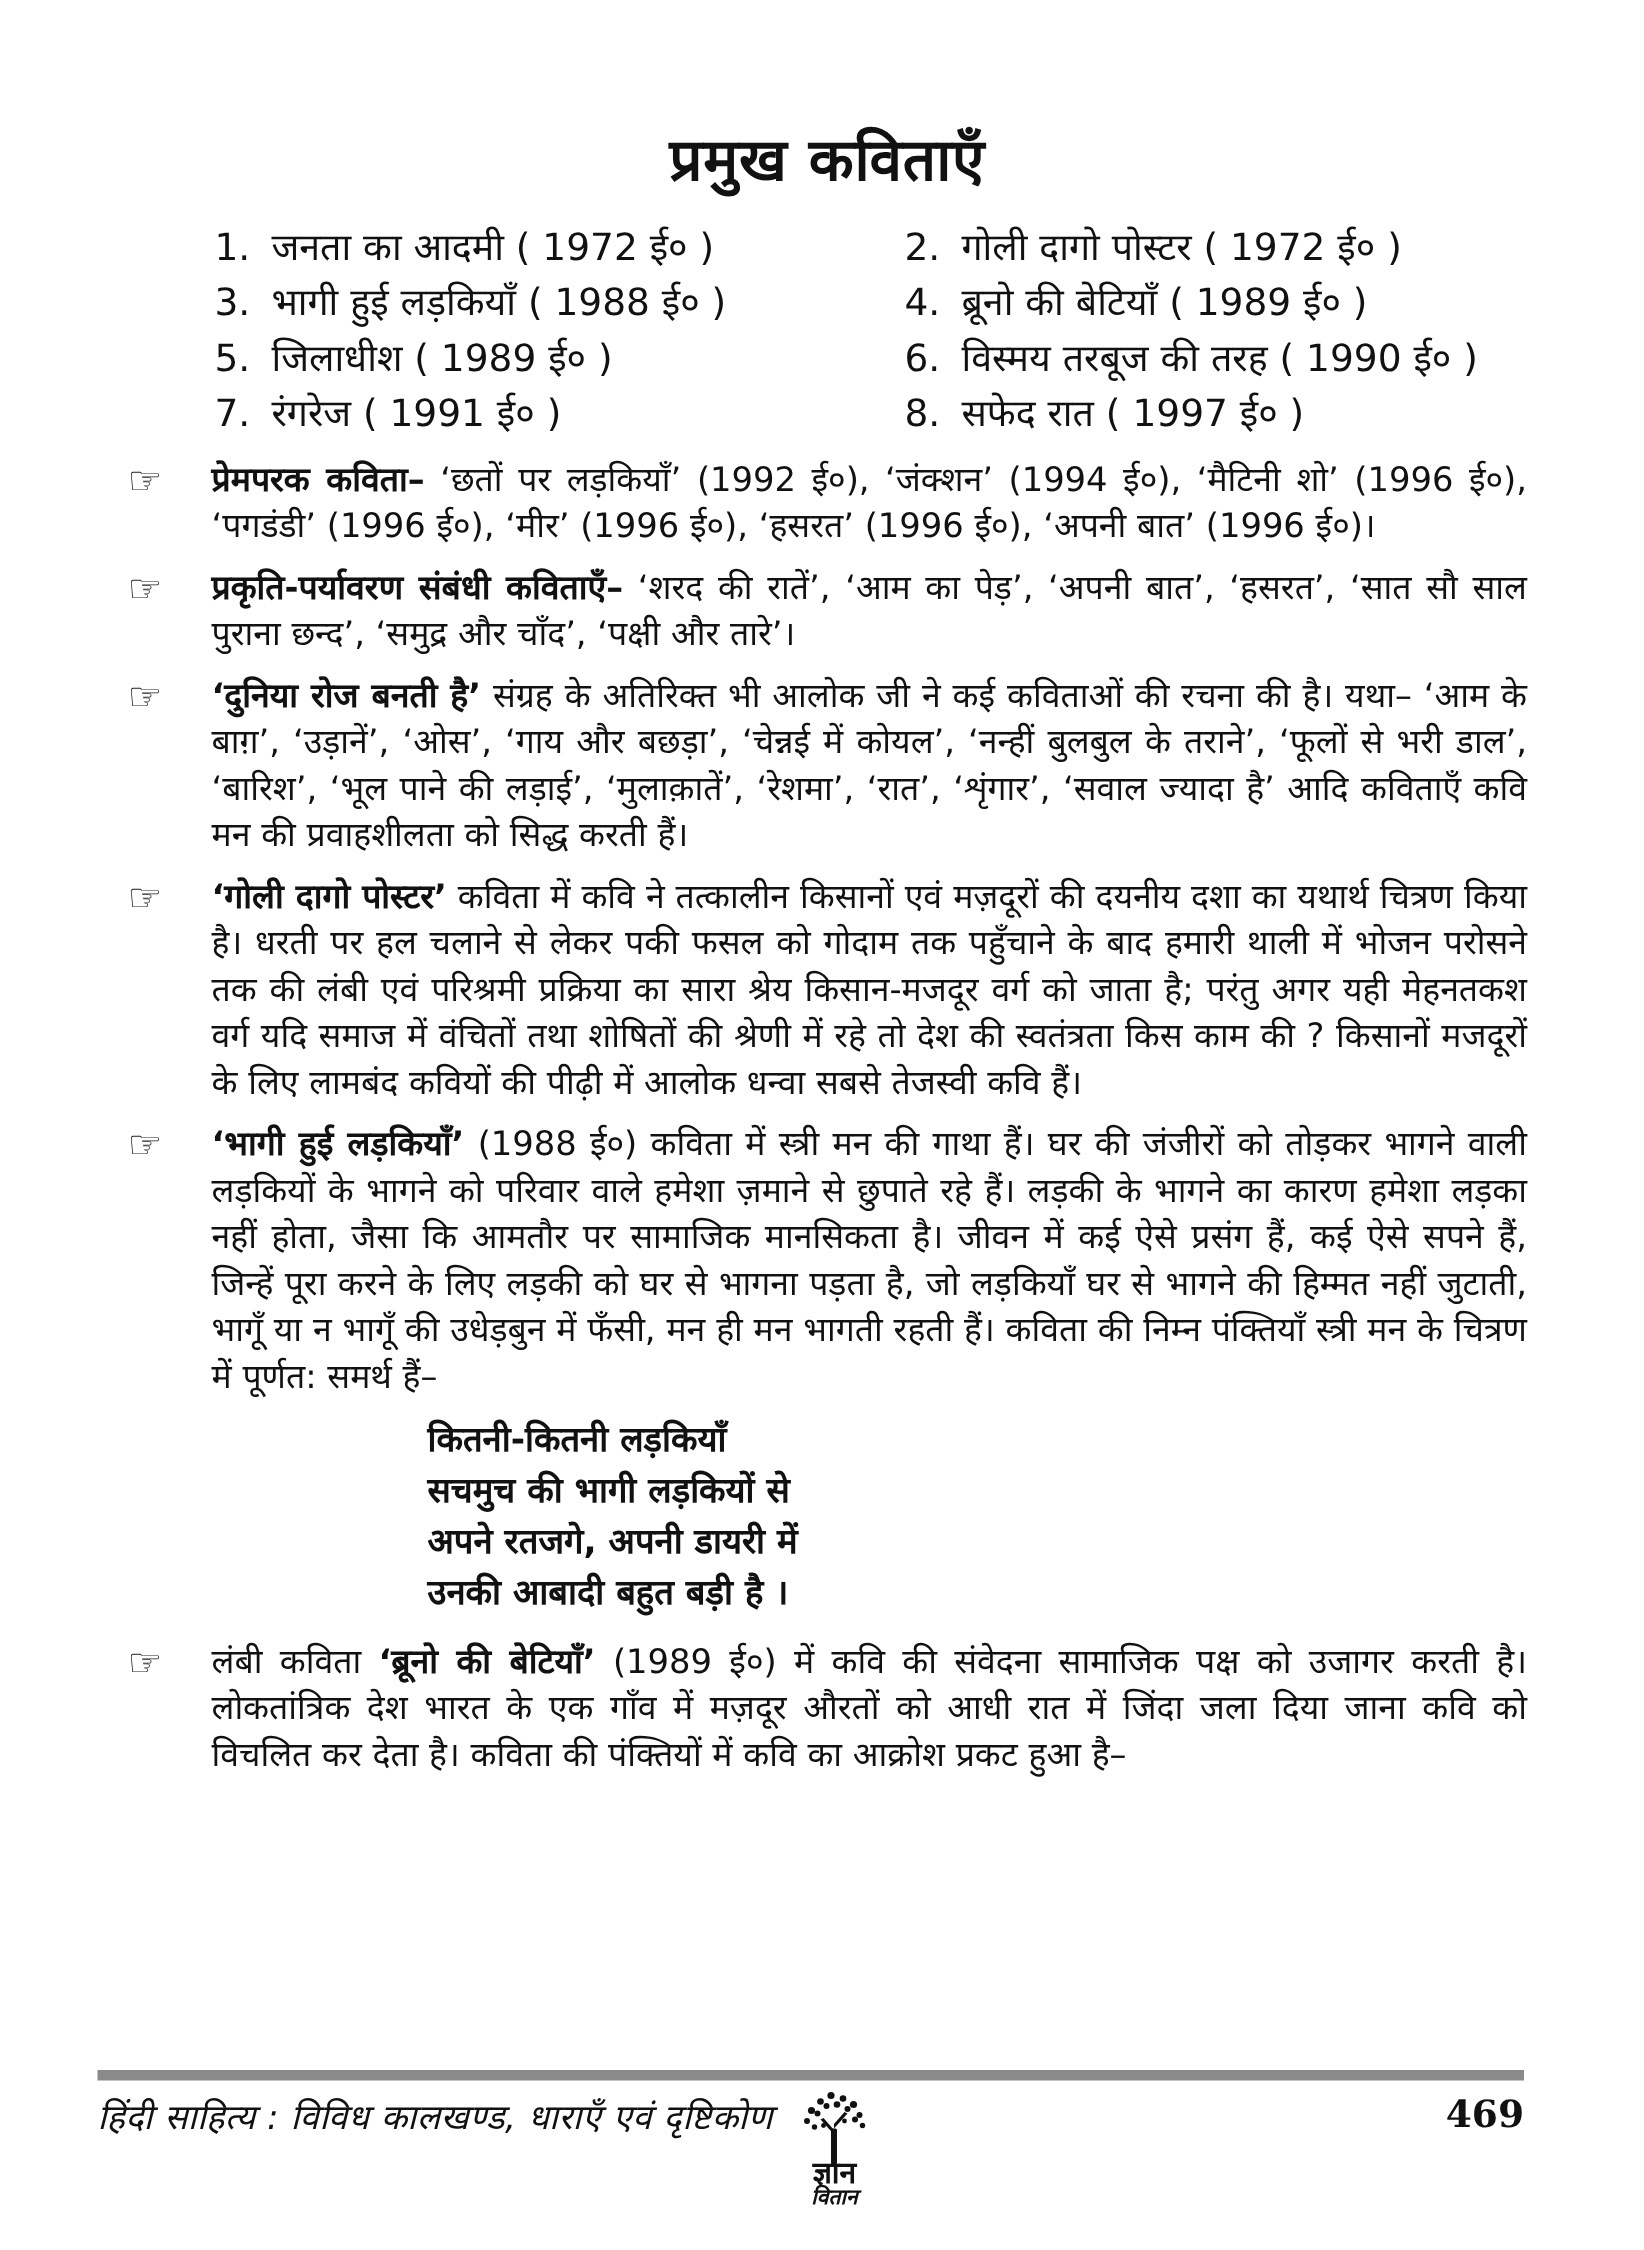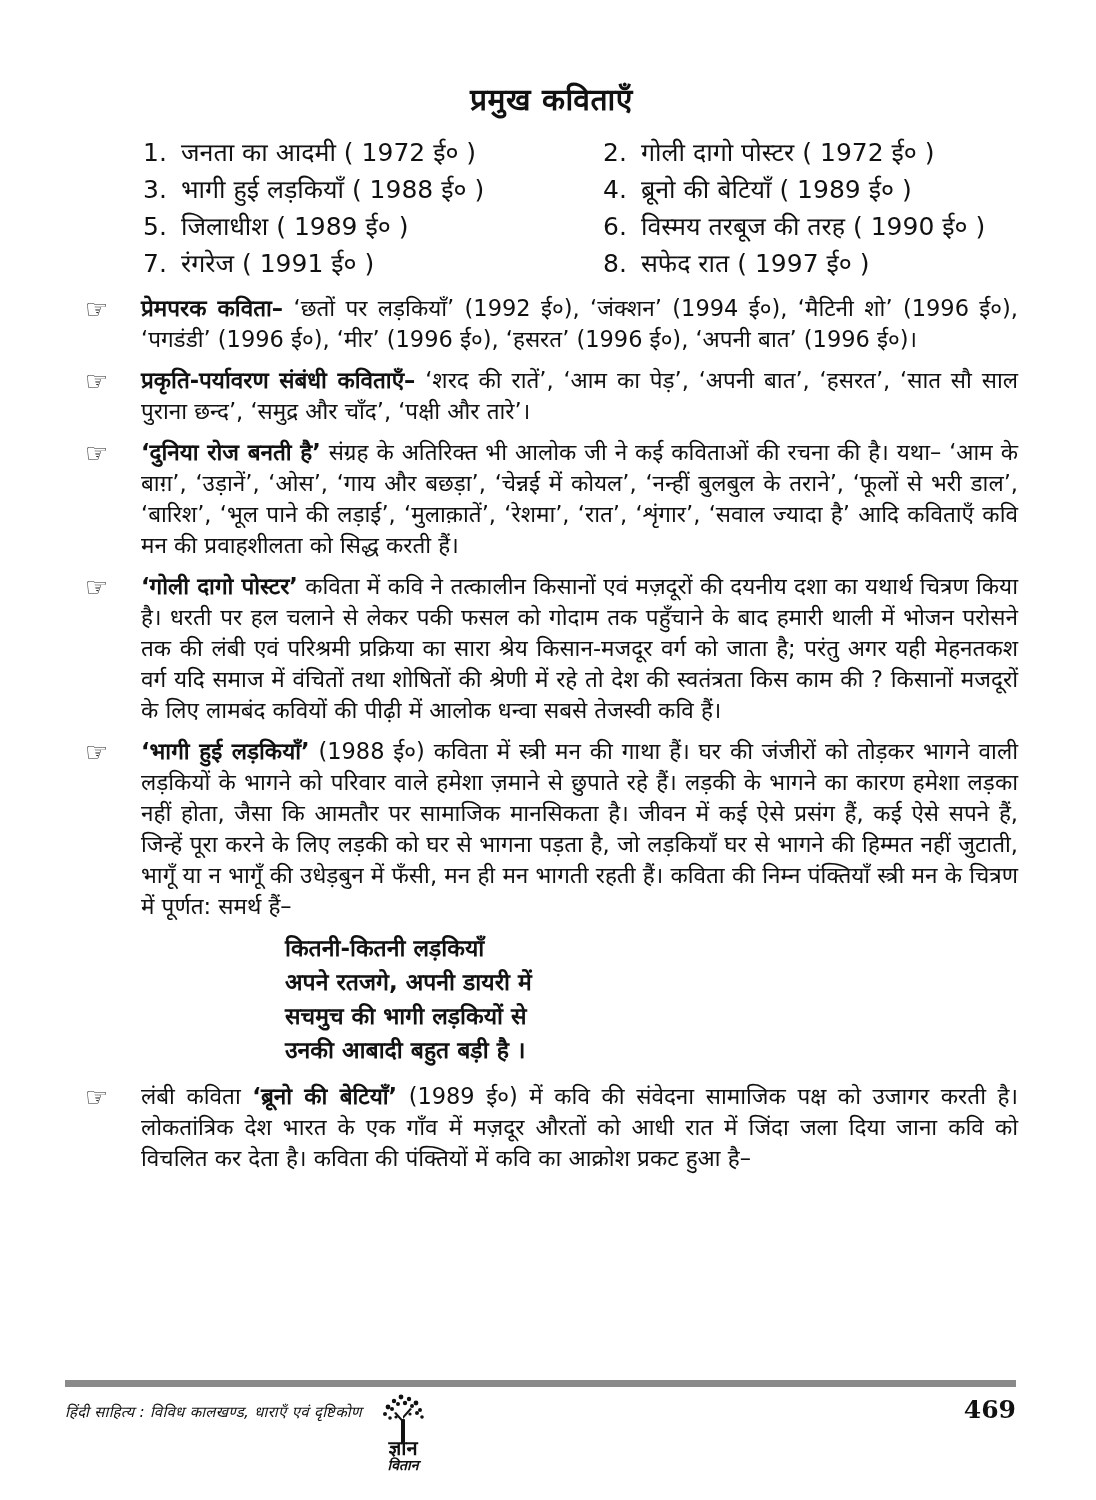--- a/index.html
+++ b/index.html
@@ -9,21 +9,21 @@
     margin:0 auto;
     background:#ffffff;
     color:#111;
     font-family:"DejaVu Sans","Liberation Serif",sans-serif;
     box-sizing:border-box;
     padding:70px 78px 0 85px;
     overflow:hidden;
   }
   .title{
     text-align:center;
-    font-size:30px;
+    font-size:39px;
     font-weight:bold;
     margin:8px 0 18px 0;
     letter-spacing:.5px;
   }
   .poem-grid{
     display:grid;
     grid-template-columns:450px 1fr;
     column-gap:10px;
     row-gap:6px;
     margin:0 0 14px 58px;
@@ -73,21 +73,21 @@
     display:flex;
     align-items:flex-start;
     justify-content:space-between;
   }
   .footer-left{
     display:flex;
     align-items:flex-start;
     gap:6px;
   }
   .footer-book{
-    font-size:15px;
+    font-size:23px;
     line-height:30px;
     font-style:italic;
     letter-spacing:.3px;
     padding-top:4px;
   }
   .logo{
     display:flex;
     flex-direction:column;
     align-items:center;
     width:70px;
@@ -145,22 +145,22 @@
     <p class="para"><span></span><b>‘गोली दागो पोस्टर’</b><span> कविता में कवि ने तत्कालीन किसानों एवं मज़दूरों की दयनीय दशा का यथार्थ चित्रण किया है। धरती पर हल चलाने से लेकर पकी फसल को गोदाम तक पहुँचाने के बाद हमारी थाली में भोजन परोसने तक की लंबी एवं परिश्रमी प्रक्रिया का सारा श्रेय किसान-मजदूर वर्ग को जाता है; परंतु अगर यही मेहनतकश वर्ग यदि समाज में वंचितों तथा शोषितों की श्रेणी में रहे तो देश की स्वतंत्रता किस काम की ? किसानों मजदूरों के लिए लामबंद कवियों की पीढ़ी में आलोक धन्वा सबसे तेजस्वी कवि हैं।</span></p>
   </div>
 
   <div class="bullet">
     <span class="hand">☞</span>
     <p class="para"><span></span><b>‘भागी हुई लड़कियाँ’</b><span> (1988 ई०) कविता में स्त्री मन की गाथा हैं। घर की जंजीरों को तोड़कर भागने वाली लड़कियों के भागने को परिवार वाले हमेशा ज़माने से छुपाते रहे हैं। लड़की के भागने का कारण हमेशा लड़का नहीं होता, जैसा कि आमतौर पर सामाजिक मानसिकता है। जीवन में कई ऐसे प्रसंग हैं, कई ऐसे सपने हैं, जिन्हें पूरा करने के लिए लड़की को घर से भागना पड़ता है, जो लड़कियाँ घर से भागने की हिम्मत नहीं जुटाती, भागूँ या न भागूँ की उधेड़बुन में फँसी, मन ही मन भागती रहती हैं। कविता की निम्न पंक्तियाँ स्त्री मन के चित्रण में पूर्णत: समर्थ हैं–</span></p>
   </div>
 
   <div class="verse">
     <div>कितनी-कितनी लड़कियाँ</div>
+    <div>सचमुच की भागी लड़कियों से</div>
     <div>अपने रतजगे, अपनी डायरी में</div>
-    <div>सचमुच की भागी लड़कियों से</div>
     <div>उनकी आबादी बहुत बड़ी है ।</div>
   </div>
 
   <div class="bullet">
     <span class="hand">☞</span>
     <p class="para"><span>लंबी कविता </span><b>‘ब्रूनो की बेटियाँ’</b><span> (1989 ई०) में कवि की संवेदना सामाजिक पक्ष को उजागर करती है। लोकतांत्रिक देश भारत के एक गाँव में मज़दूर औरतों को आधी रात में जिंदा जला दिया जाना कवि को विचलित कर देता है। कविता की पंक्तियों में कवि का आक्रोश प्रकट हुआ है–</span></p>
   </div>
 
 
   <div class="footer">

